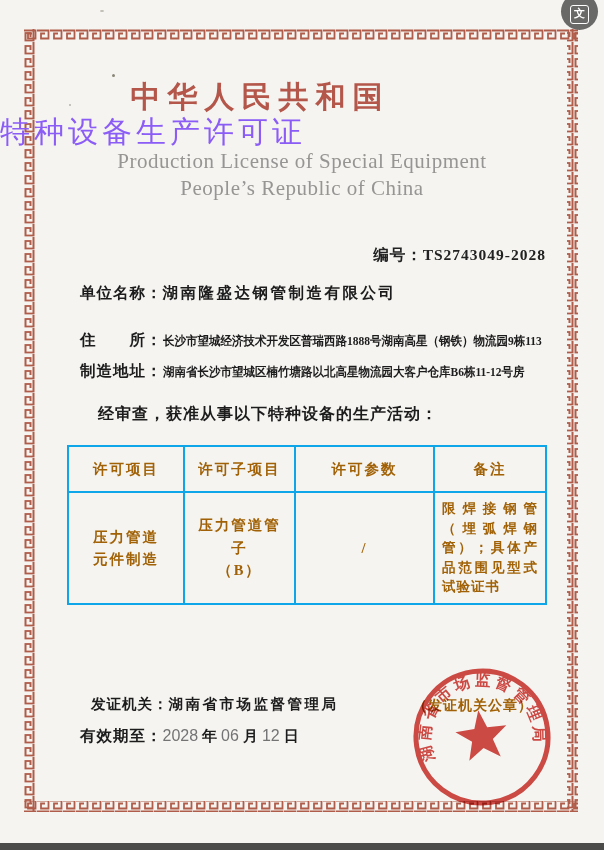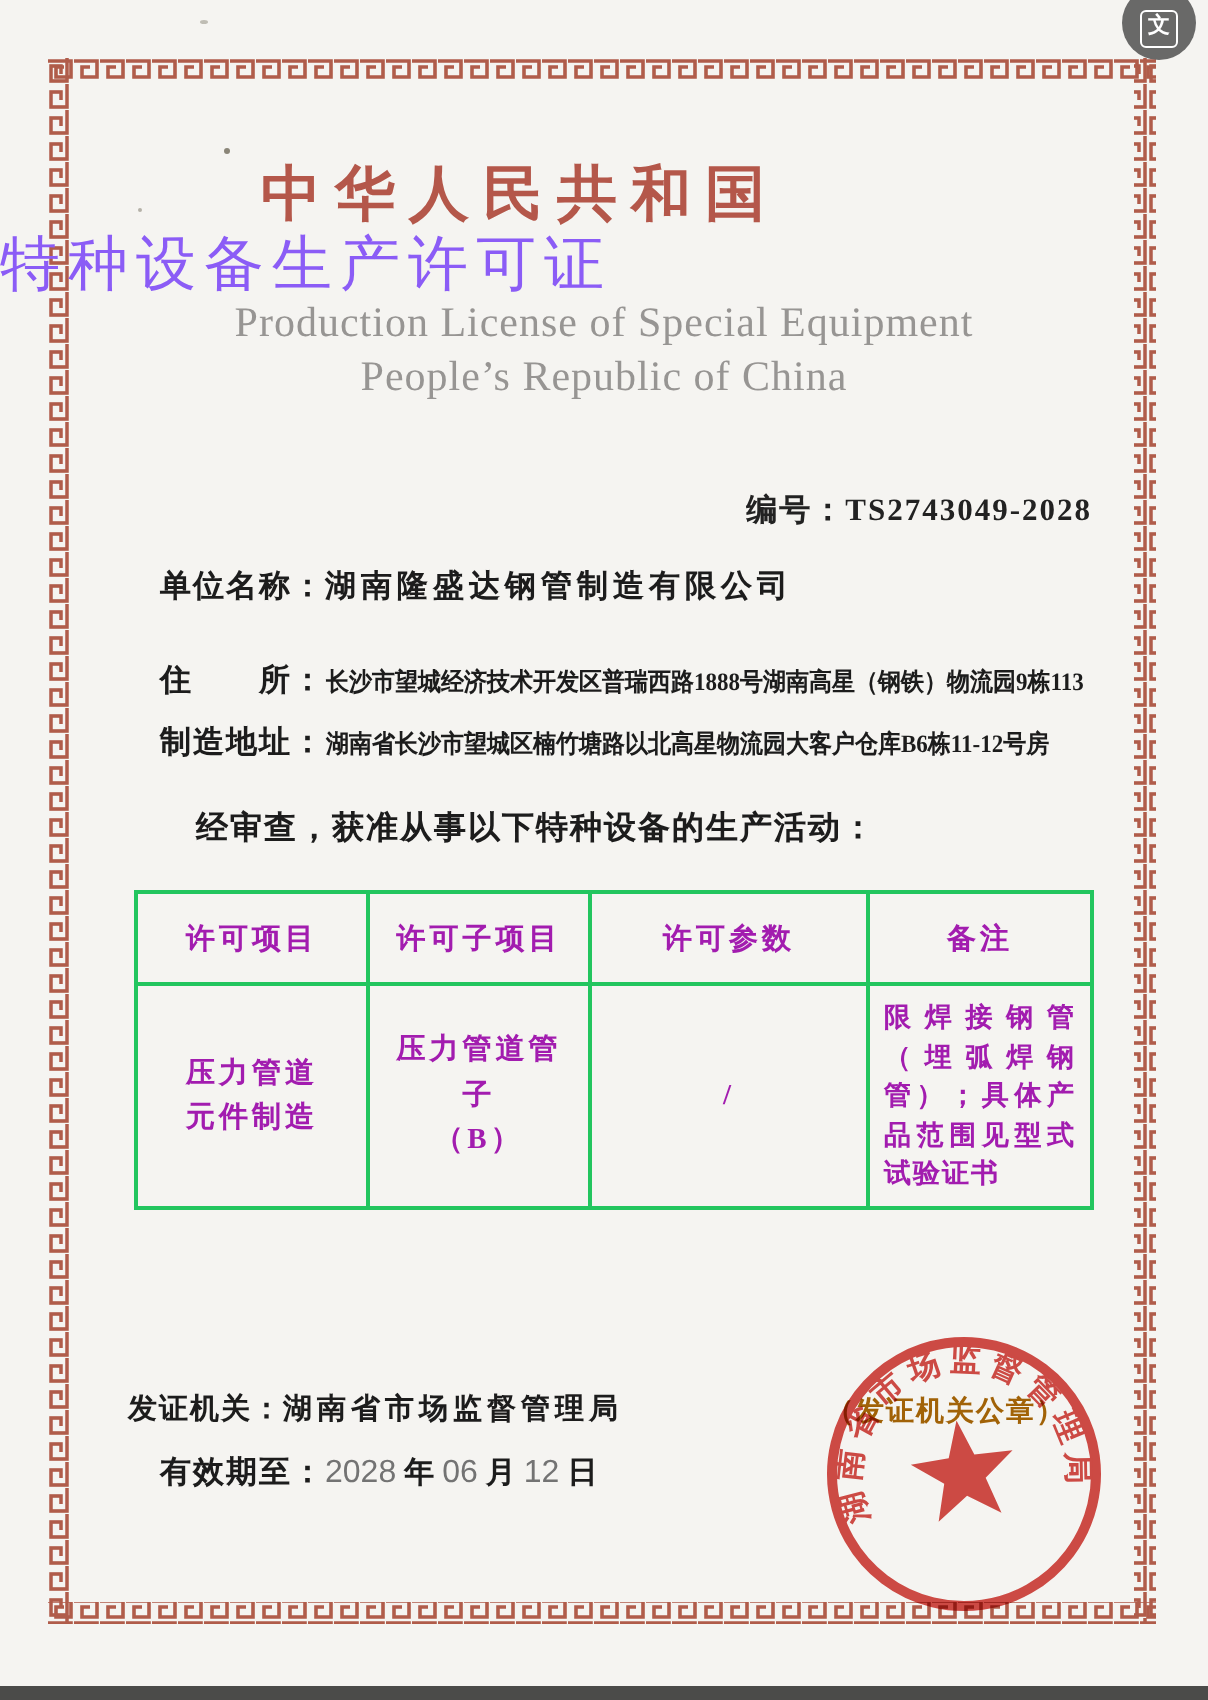--- a/index.html
+++ b/index.html
@@ -22,22 +22,22 @@
   .t-en1{top:149px;} .t-en2{top:176px;}
   .serial{position:absolute;top:245px;right:58px;font-size:15.5px;font-weight:600;letter-spacing:1px;color:#222;}
   
   .info-line{position:absolute;left:80px;white-space:nowrap;}
   .lab{font-size:15.5px;font-weight:700;letter-spacing:1px;color:#1c1c1c;}
   .val-lg{font-size:15.5px;font-weight:700;letter-spacing:2.5px;color:#1c1c1c;}
   .val-sm{display:inline-block;font-size:12.5px;font-weight:700;color:#1c1c1c;transform:scaleX(.92);transform-origin:left center;}
   .statement{position:absolute;left:98px;top:404px;font-size:16px;font-weight:700;letter-spacing:1px;color:#1c1c1c;}
   
   .lic-table{position:absolute;left:67px;top:445px;border-collapse:collapse;table-layout:fixed;}
-  .lic-table th,.lic-table td{border:2px solid #22c55e;vertical-align:middle;text-align:center;
-    font-size:14.5px;color:#a21caf;padding:2px 6px;}
+  .lic-table th,.lic-table td{border:2px solid #0ea5e9;vertical-align:middle;text-align:center;
+    font-size:14.5px;color:#a16207;padding:2px 6px;}
   .lic-table th{height:40px;font-weight:700;letter-spacing:2px;}
   .lic-table td{height:98px;font-weight:700;letter-spacing:2px;white-space:pre-line;line-height:1.55;}
   .lic-table td.remark{font-size:13.5px;text-align:justify;letter-spacing:1px;line-height:1.45;padding:6px 7px;white-space:normal;}
   
   .f-line{position:absolute;white-space:nowrap;}
   .f-lab{font-size:14.5px;font-weight:700;letter-spacing:1px;color:#1c1c1c;}
   .f-val{font-size:14.5px;font-weight:700;letter-spacing:2.5px;color:#1c1c1c;}
   .num{font-family:"Liberation Sans","DejaVu Sans",sans-serif;font-weight:400;font-size:16px;color:#737373;}
   .unit{font-size:15px;font-weight:700;margin:0 4px;color:#1c1c1c;}
   .seal-note{position:absolute;left:413px;top:697px;font-size:14px;font-weight:700;letter-spacing:1px;color:#a16207;z-index:5;}
@@ -114,21 +114,21 @@
         <td>压力管道
 元件制造</td>
         <td>压力管道管子
 （B）</td>
         <td>/</td>
         <td class="remark">限焊接钢管（埋弧焊钢管）；具体产品范围见型式试验证书</td>
       </tr>
     </tbody>
   </table>
 
-  <div class="f-line" style="left:64px;top:695px;">
+  <div class="f-line" style="left:91px;top:695px;">
     <span class="f-lab">发证机关：</span><span class="f-val">湖南省市场监督管理局</span>
   </div>
   <div class="seal-note">（发证机关公章）</div>
 
   <div class="f-line" style="left:80px;top:726px;">
     <span class="f-lab" style="font-size:15.5px;">有效期至：</span><span class="num">2028</span><span class="unit">年</span><span class="num">06</span><span class="unit">月</span><span class="num">12</span><span class="unit">日</span>
   </div>
 
 
   <svg class="seal" width="160" height="160" viewBox="-80 -80 160 160">

